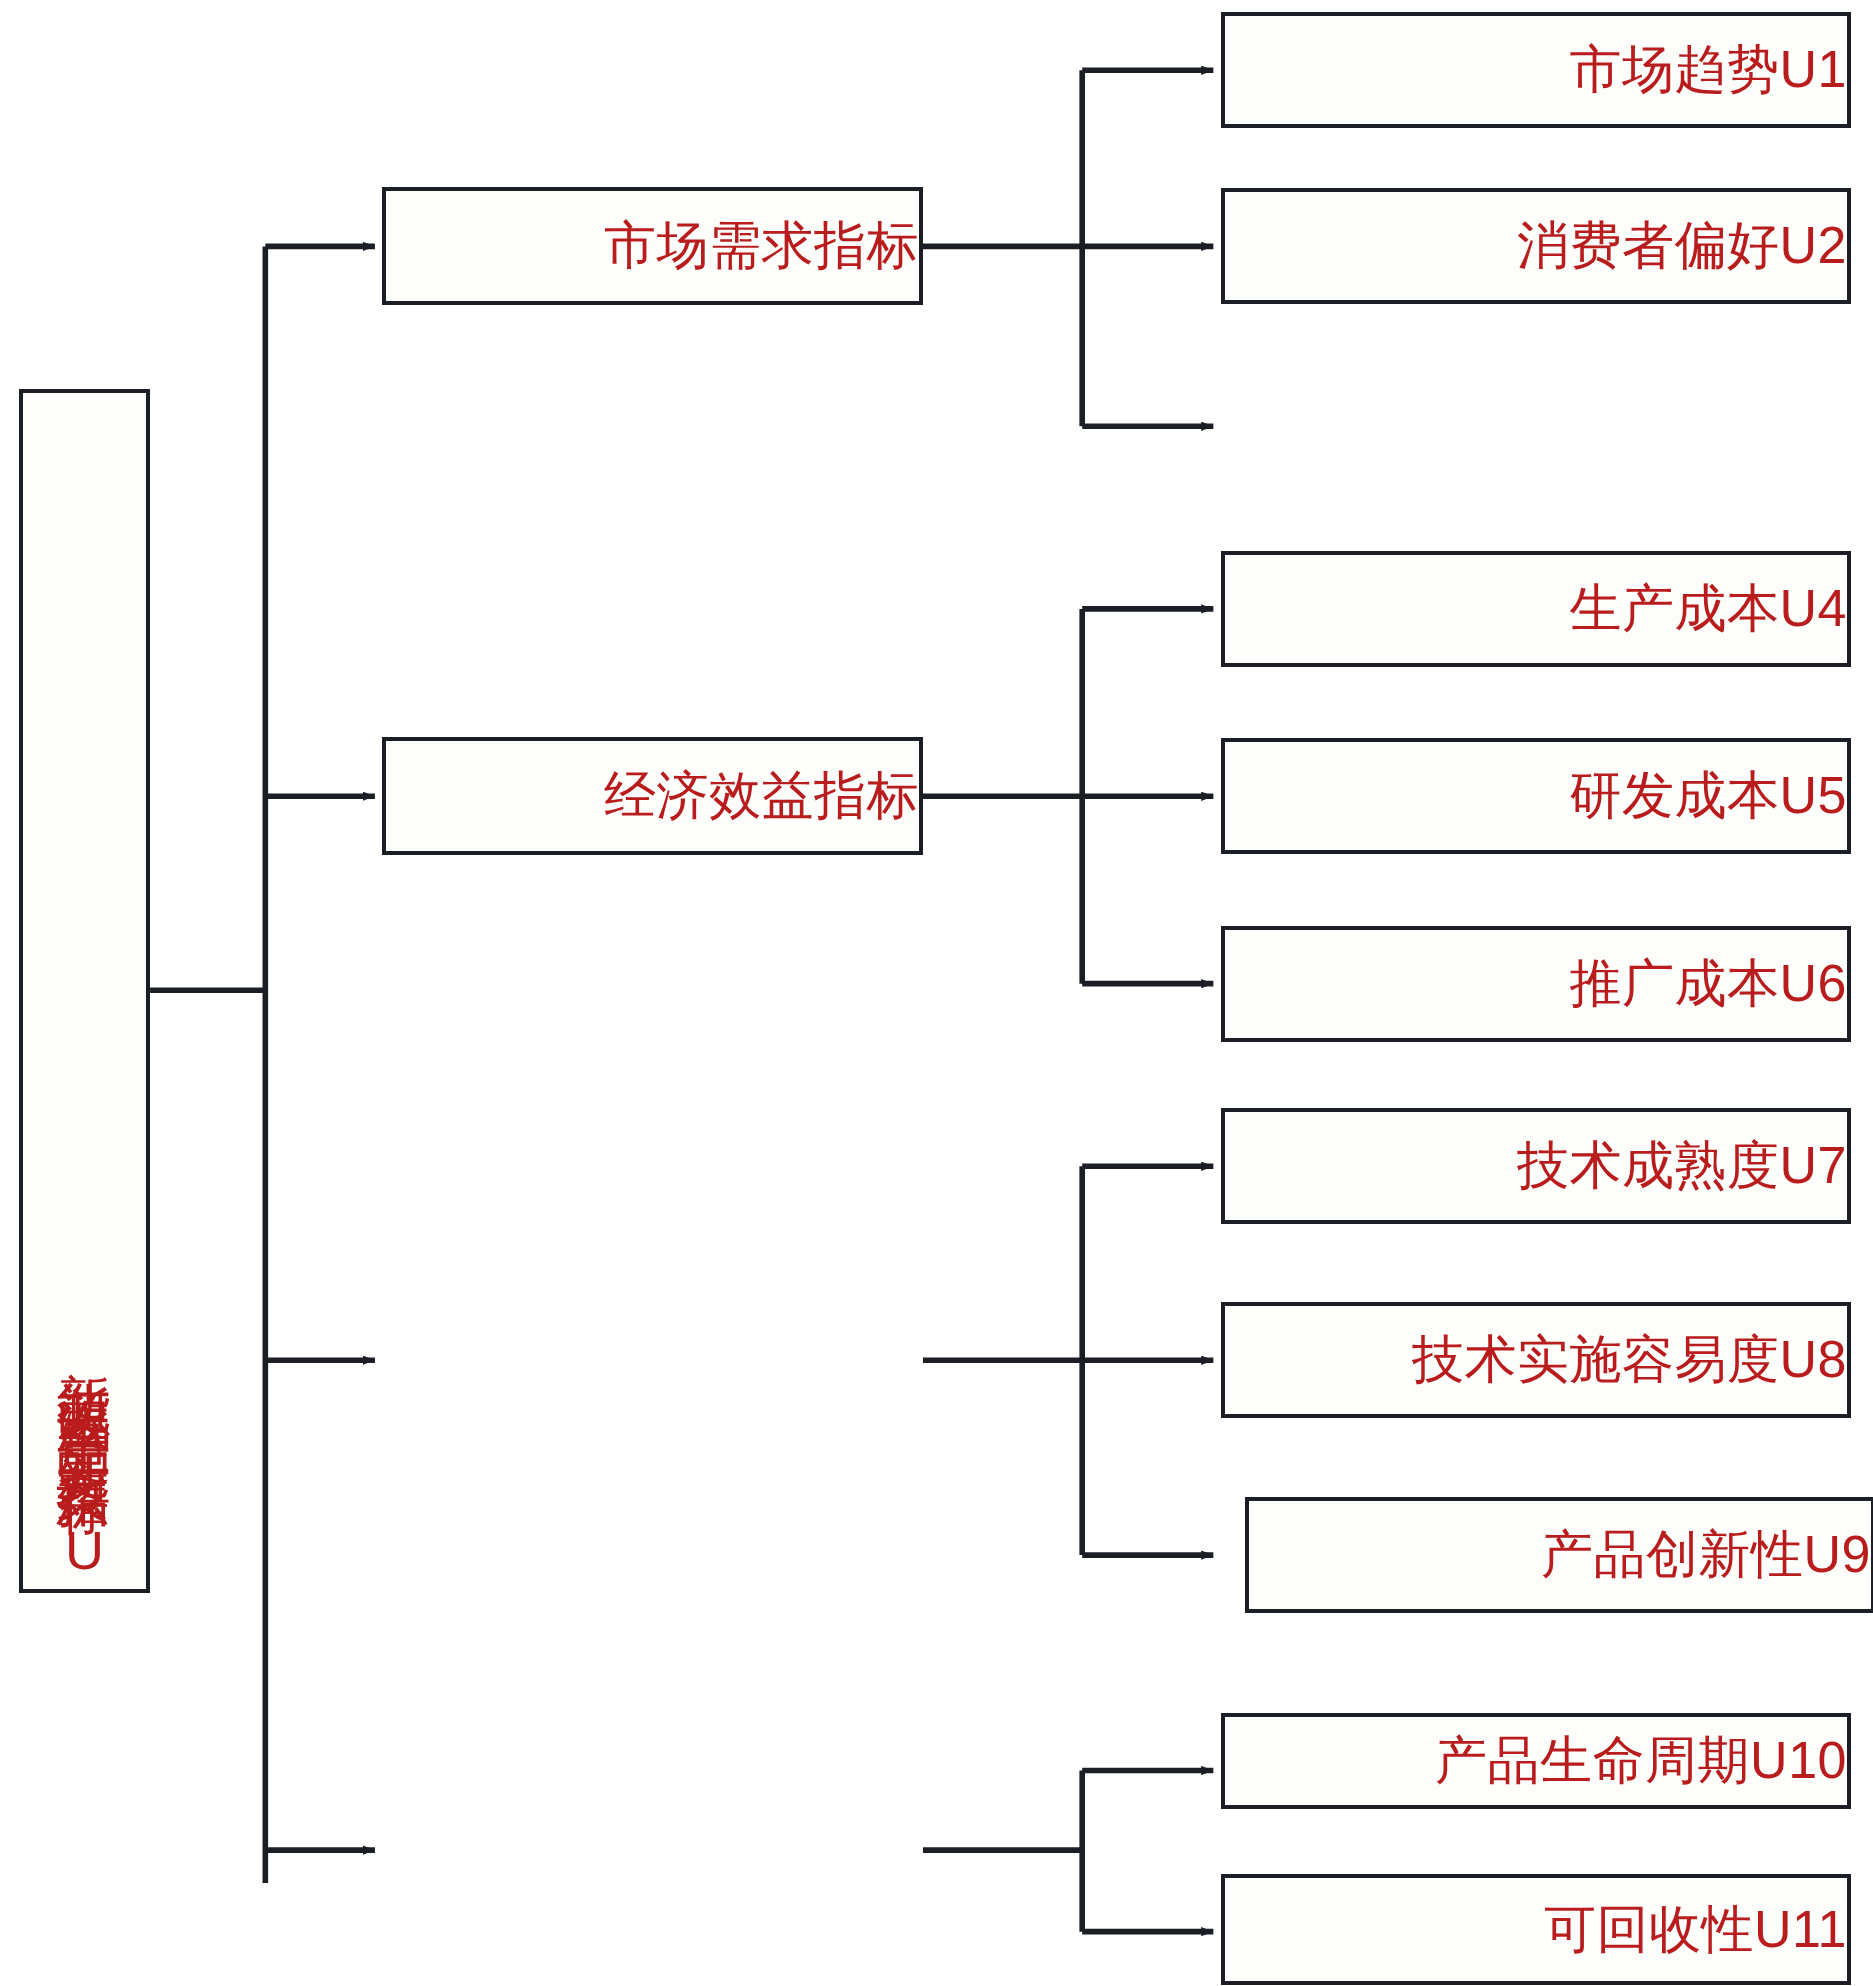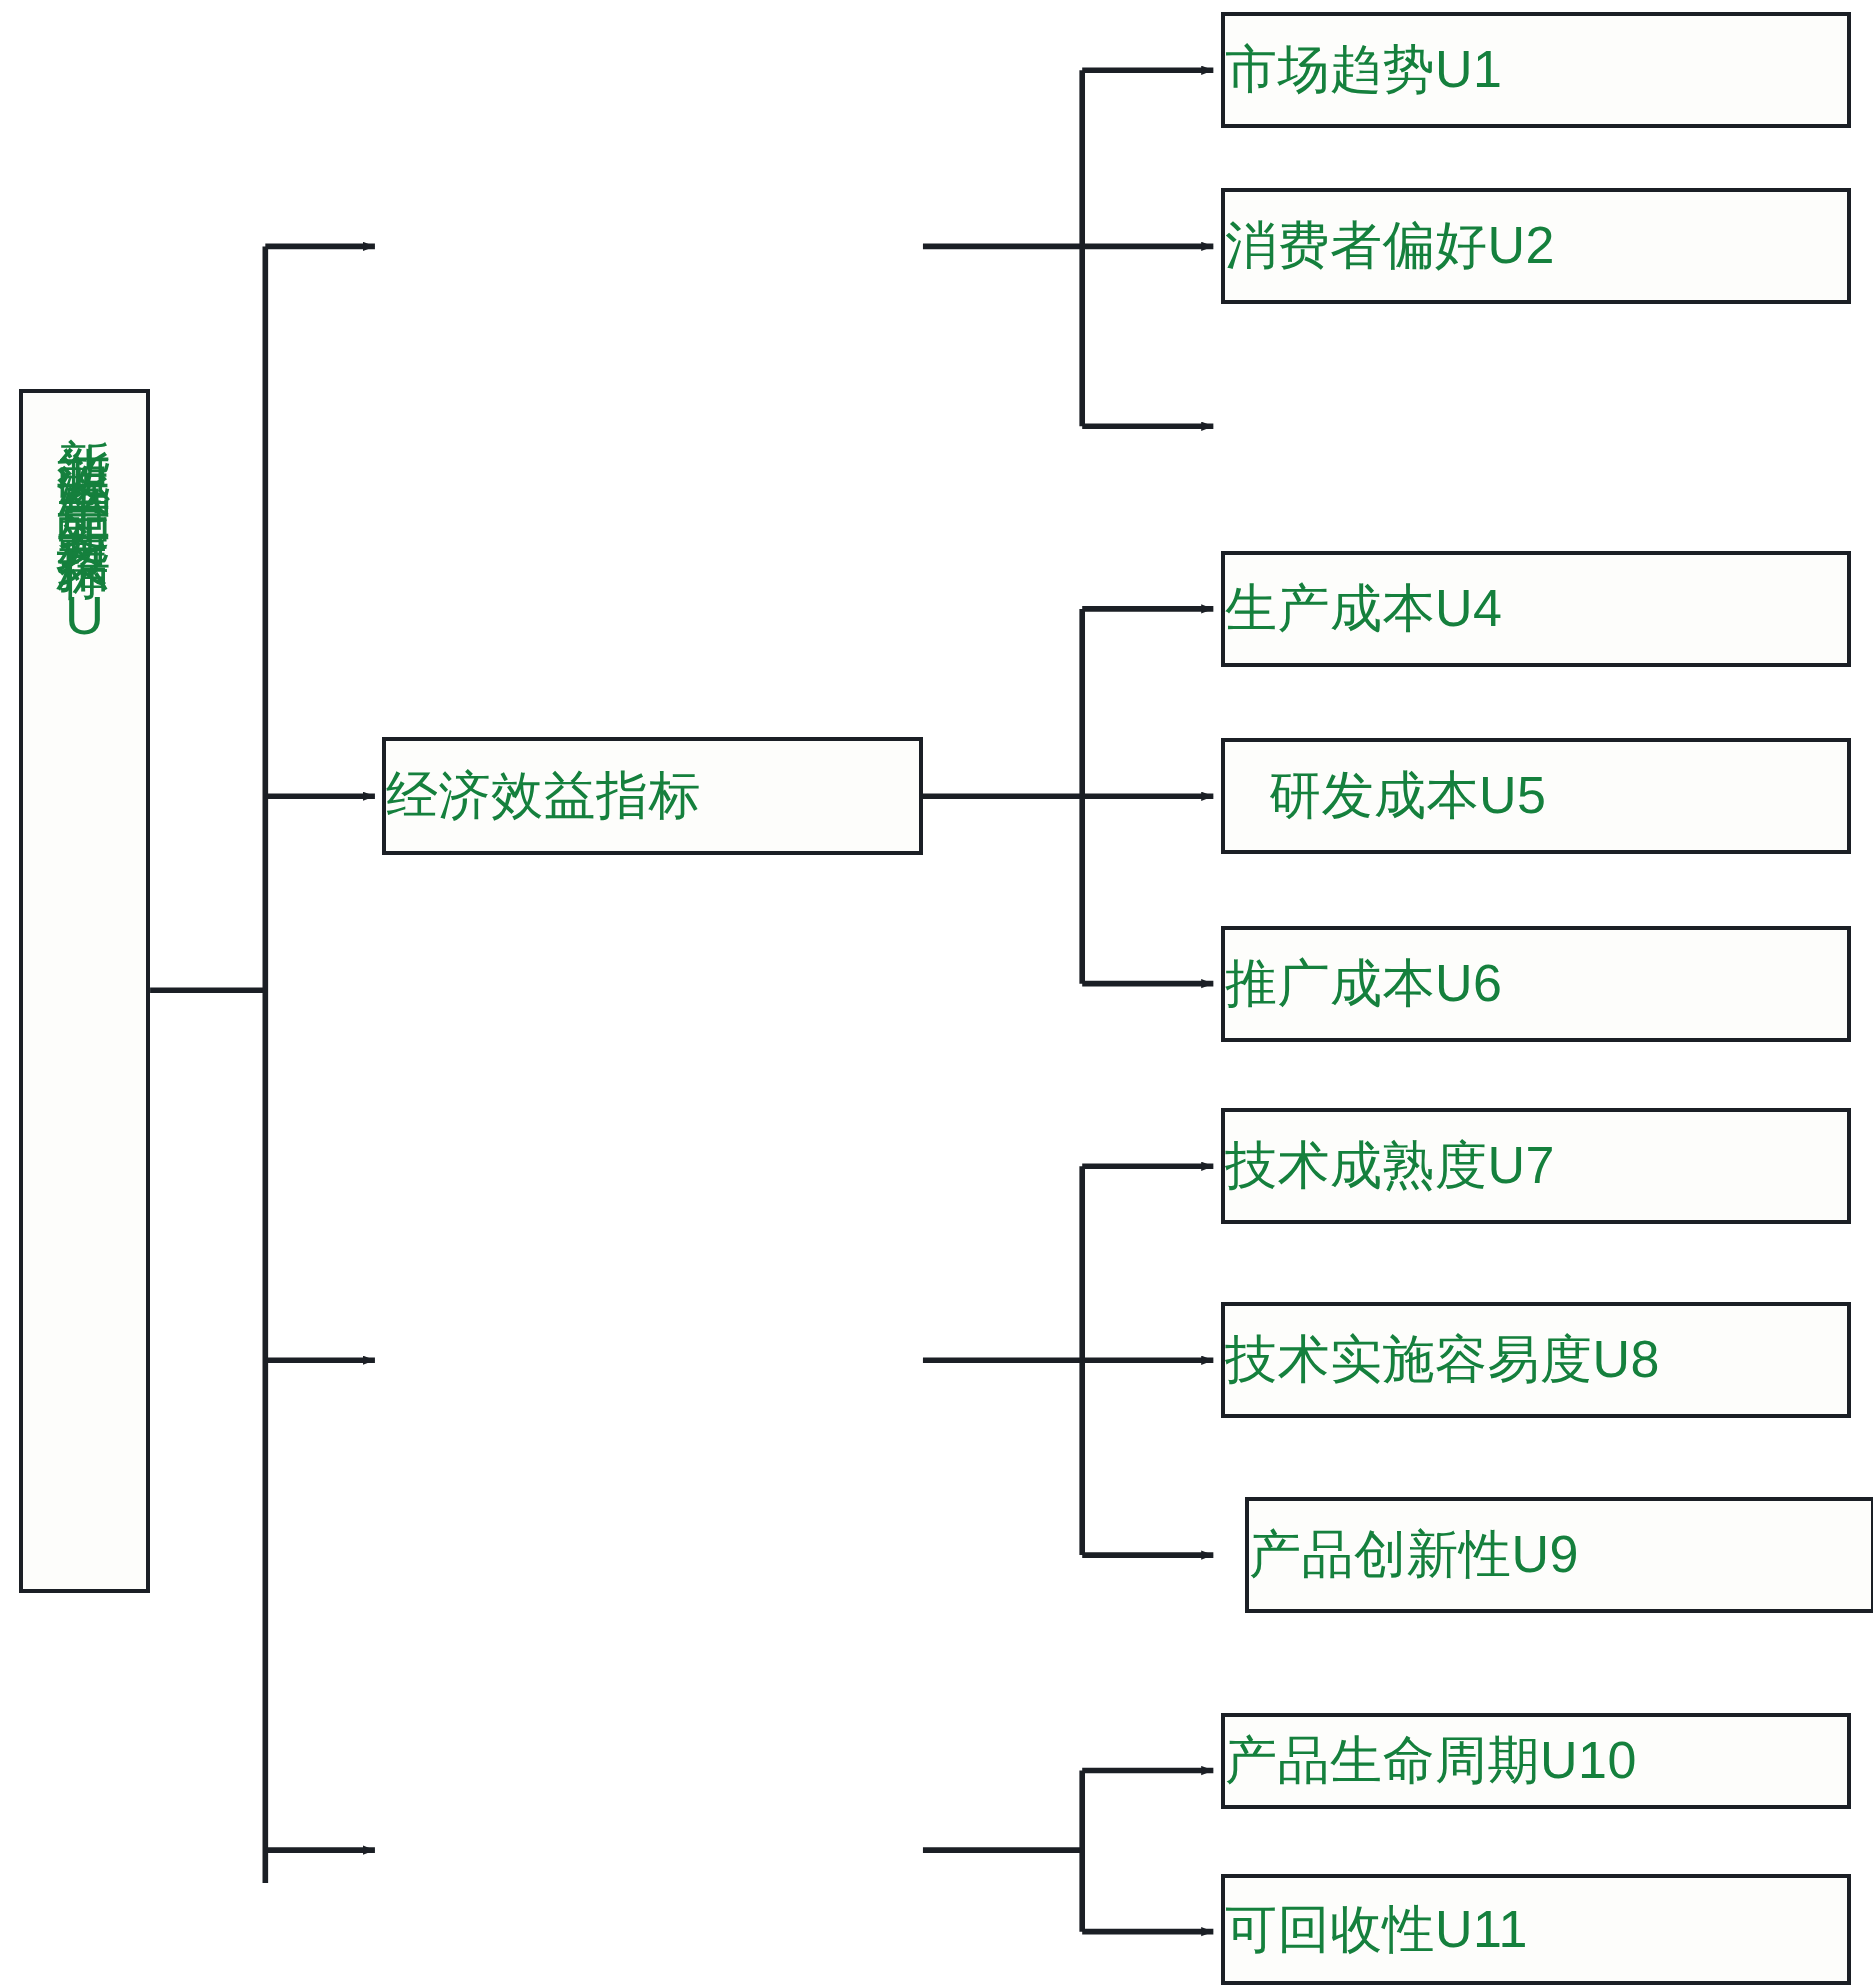--- a/index.html
+++ b/index.html
@@ -25,22 +25,22 @@
     height: 1986px;
     pointer-events: none;
   }
   .node {
     position: absolute;
     box-sizing: border-box;
     border: 4.7px solid #1b1f25;
     background: #fdfdfb;
     display: flex;
     align-items: center;
-    justify-content: flex-start;
-    color: #15803d;
+    justify-content: flex-end;
+    color: #b91c1c;
   }
   .node-label {
     text-align: center;
     line-height: 1.15;
     letter-spacing: 0.5px;
   }
   
   .node.root {
     writing-mode: vertical-rl;
     text-orientation: upright;
@@ -112,20 +112,23 @@
       <path d="M1155,1890 L1155,2062" stroke="#1b1f25" stroke-width="6" fill="none"></path>
       <path d="M1155,1890 L1295,1890" stroke="#1b1f25" stroke-width="6" fill="none" marker-end="url(#arrow)"></path>
       <path d="M1155,2062 L1295,2062" stroke="#1b1f25" stroke-width="6" fill="none" marker-end="url(#arrow)"></path>
     </g>
   </svg>
 
   <div class="node root" style="left:19px; top:389px; width:131px; height:1204px;">
     <span class="node-label">新能源汽车产品更新方案指标 U</span>
   </div>
 
+  <div class="node level2" style="left:382px; top:187px; width:541px; height:118px;">
+    <span class="node-label">市场需求指标</span>
+  </div>
 
   <div class="node level2" style="left:382px; top:737px; width:541px; height:118px;">
     <span class="node-label">经济效益指标</span>
   </div>
 
 
 
   <div class="node leaf" style="left:1221px; top:12px; width:630px; height:116px;">
     <span class="node-label">市场趋势U1</span>
   </div>

